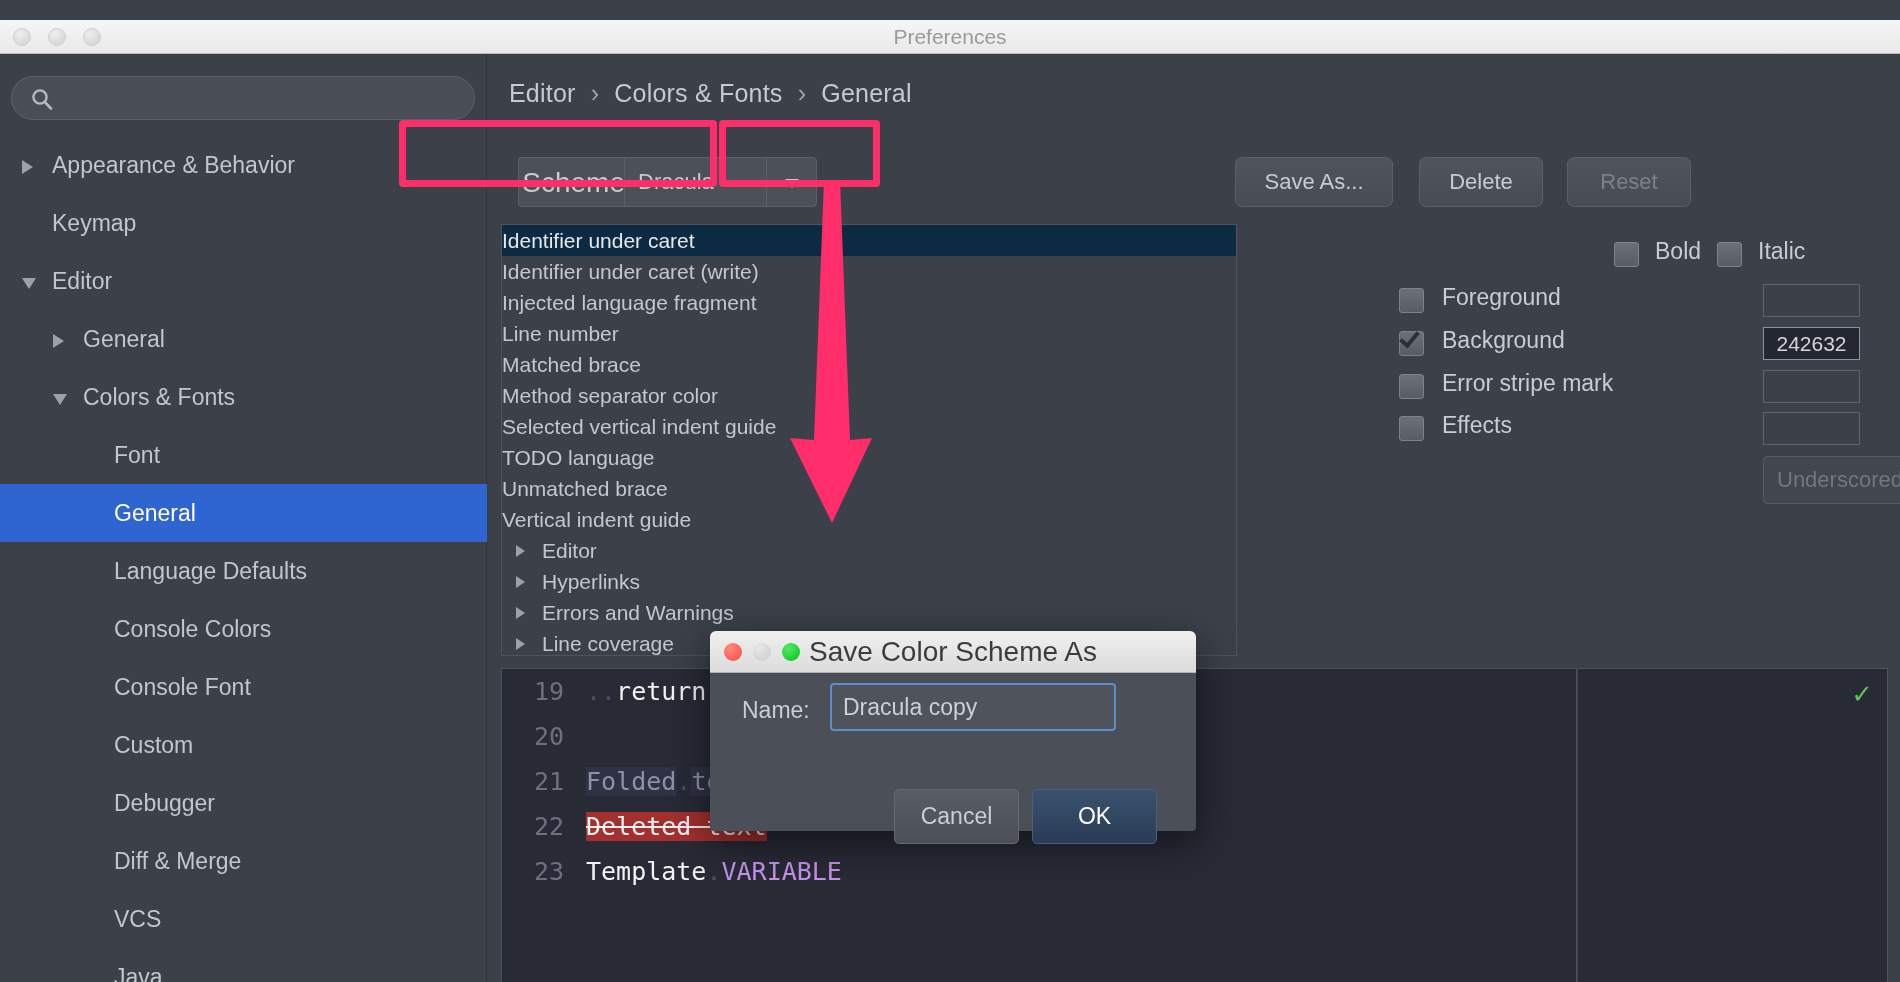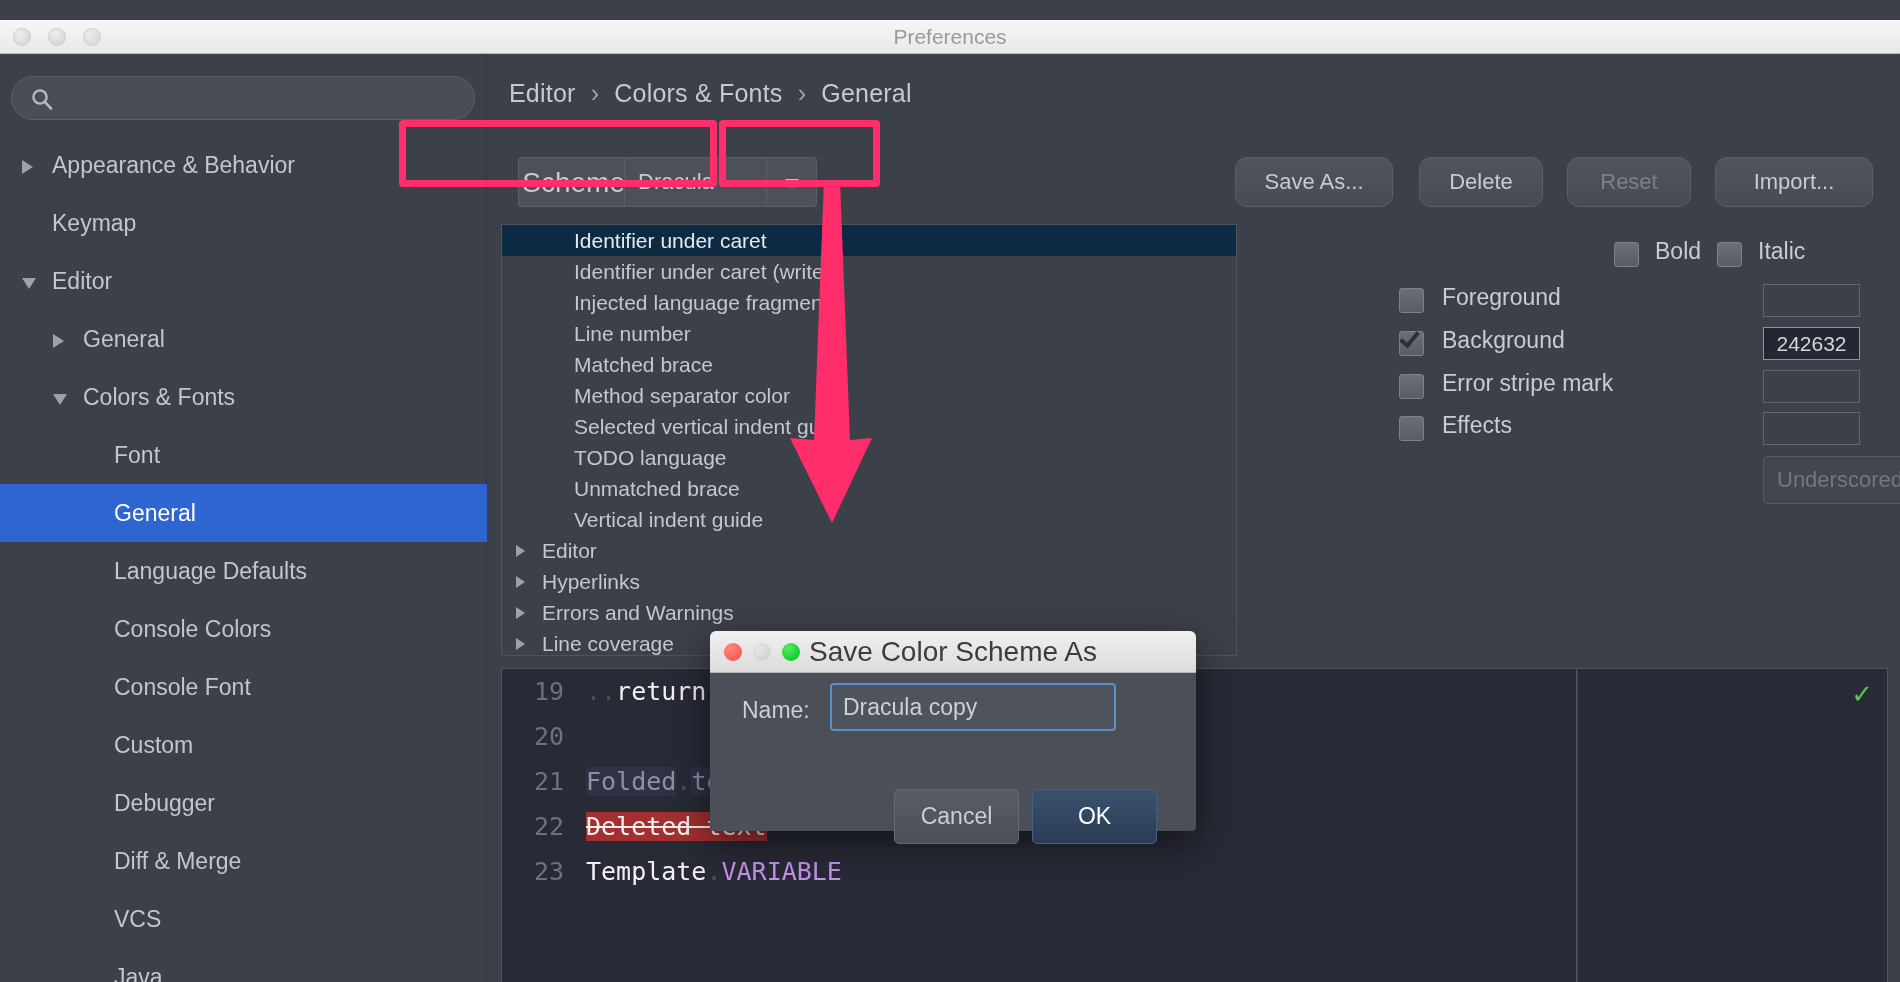--- a/index.html
+++ b/index.html
@@ -107,21 +107,21 @@
   }
   .caret-dn {
     position: absolute; left: 18px; top: 21px;
     width: 0; height: 0;
     border-top: 9px solid #c6c9cd;
     border-left: 7px solid transparent; border-right: 7px solid transparent;
   }
   .tb-btn {
     position: absolute; top: 7px; height: 50px; line-height: 48px;
     background: linear-gradient(#4f545d, #464b54);
-    border: 1px solid #5a5f69; border-radius: 12px;
+    border: 1px solid #5a5f69; border-radius: 7px;
     color: #c8cbd0; font-size: 22px; text-align: center;
   }
   .tb-btn.disabled { color: #7b8089; }
 
   
   .hl {
     position: absolute;
     border: 7px solid #ff2d6a;
     border-radius: 4px;
     pointer-events: none;
@@ -130,21 +130,21 @@
 
   
   .settings-list {
     position: absolute; left: 13px; top: 170px;
     width: 736px; height: 432px;
     background: #3c4049;
     border: 1px solid #4e535c;
   }
   .sl-row {
     position: relative; height: 31px; line-height: 31px;
-    font-size: 21px; color: #c4c7cb; padding-left: 72px; white-space: nowrap;
+    font-size: 21px; color: #c4c7cb; white-space: nowrap;
   }
   .sl-row.selected { background: #0c2a42; color: #e6e9ec; }
   .sl-group { padding-left: 40px; }
   .sl-group .tw { left: 14px; top: 10px; }
   .sl-group .tw.right { border-left-width: 9px; border-top-width: 6px; border-bottom-width: 6px; }
 
   
   .attrs { position: absolute; left: 770px; top: 170px; width: 630px; }
   .chk {
     position: absolute;
@@ -339,21 +339,20 @@
       <div class="scheme-label">Scheme:</div>
       <div class="scheme-combo">
         <span class="scheme-value">Dracula</span>
         <span class="combo-arrow-cell">
             <i class="caret-dn"></i>
           </span>
       </div>
       <div class="tb-btn" style="left:747px;width:158px;">Save As...</div>
       <div class="tb-btn" style="left:931px;width:124px;">Delete</div>
       <div class="tb-btn disabled" style="left:1079px;width:124px;">Reset</div>
-      <div class="tb-btn" style="left:1227px;width:158px;">Import...</div>
     </div>
 
     <div class="settings-list" id="settings-list">
         <div class="sl-row selected"><span>Identifier under caret</span></div>
         <div class="sl-row"><span>Identifier under caret (write)</span></div>
         <div class="sl-row"><span>Injected language fragment</span></div>
         <div class="sl-row"><span>Line number</span></div>
         <div class="sl-row"><span>Matched brace</span></div>
         <div class="sl-row"><span>Method separator color</span></div>
         <div class="sl-row"><span>Selected vertical indent guide</span></div>

